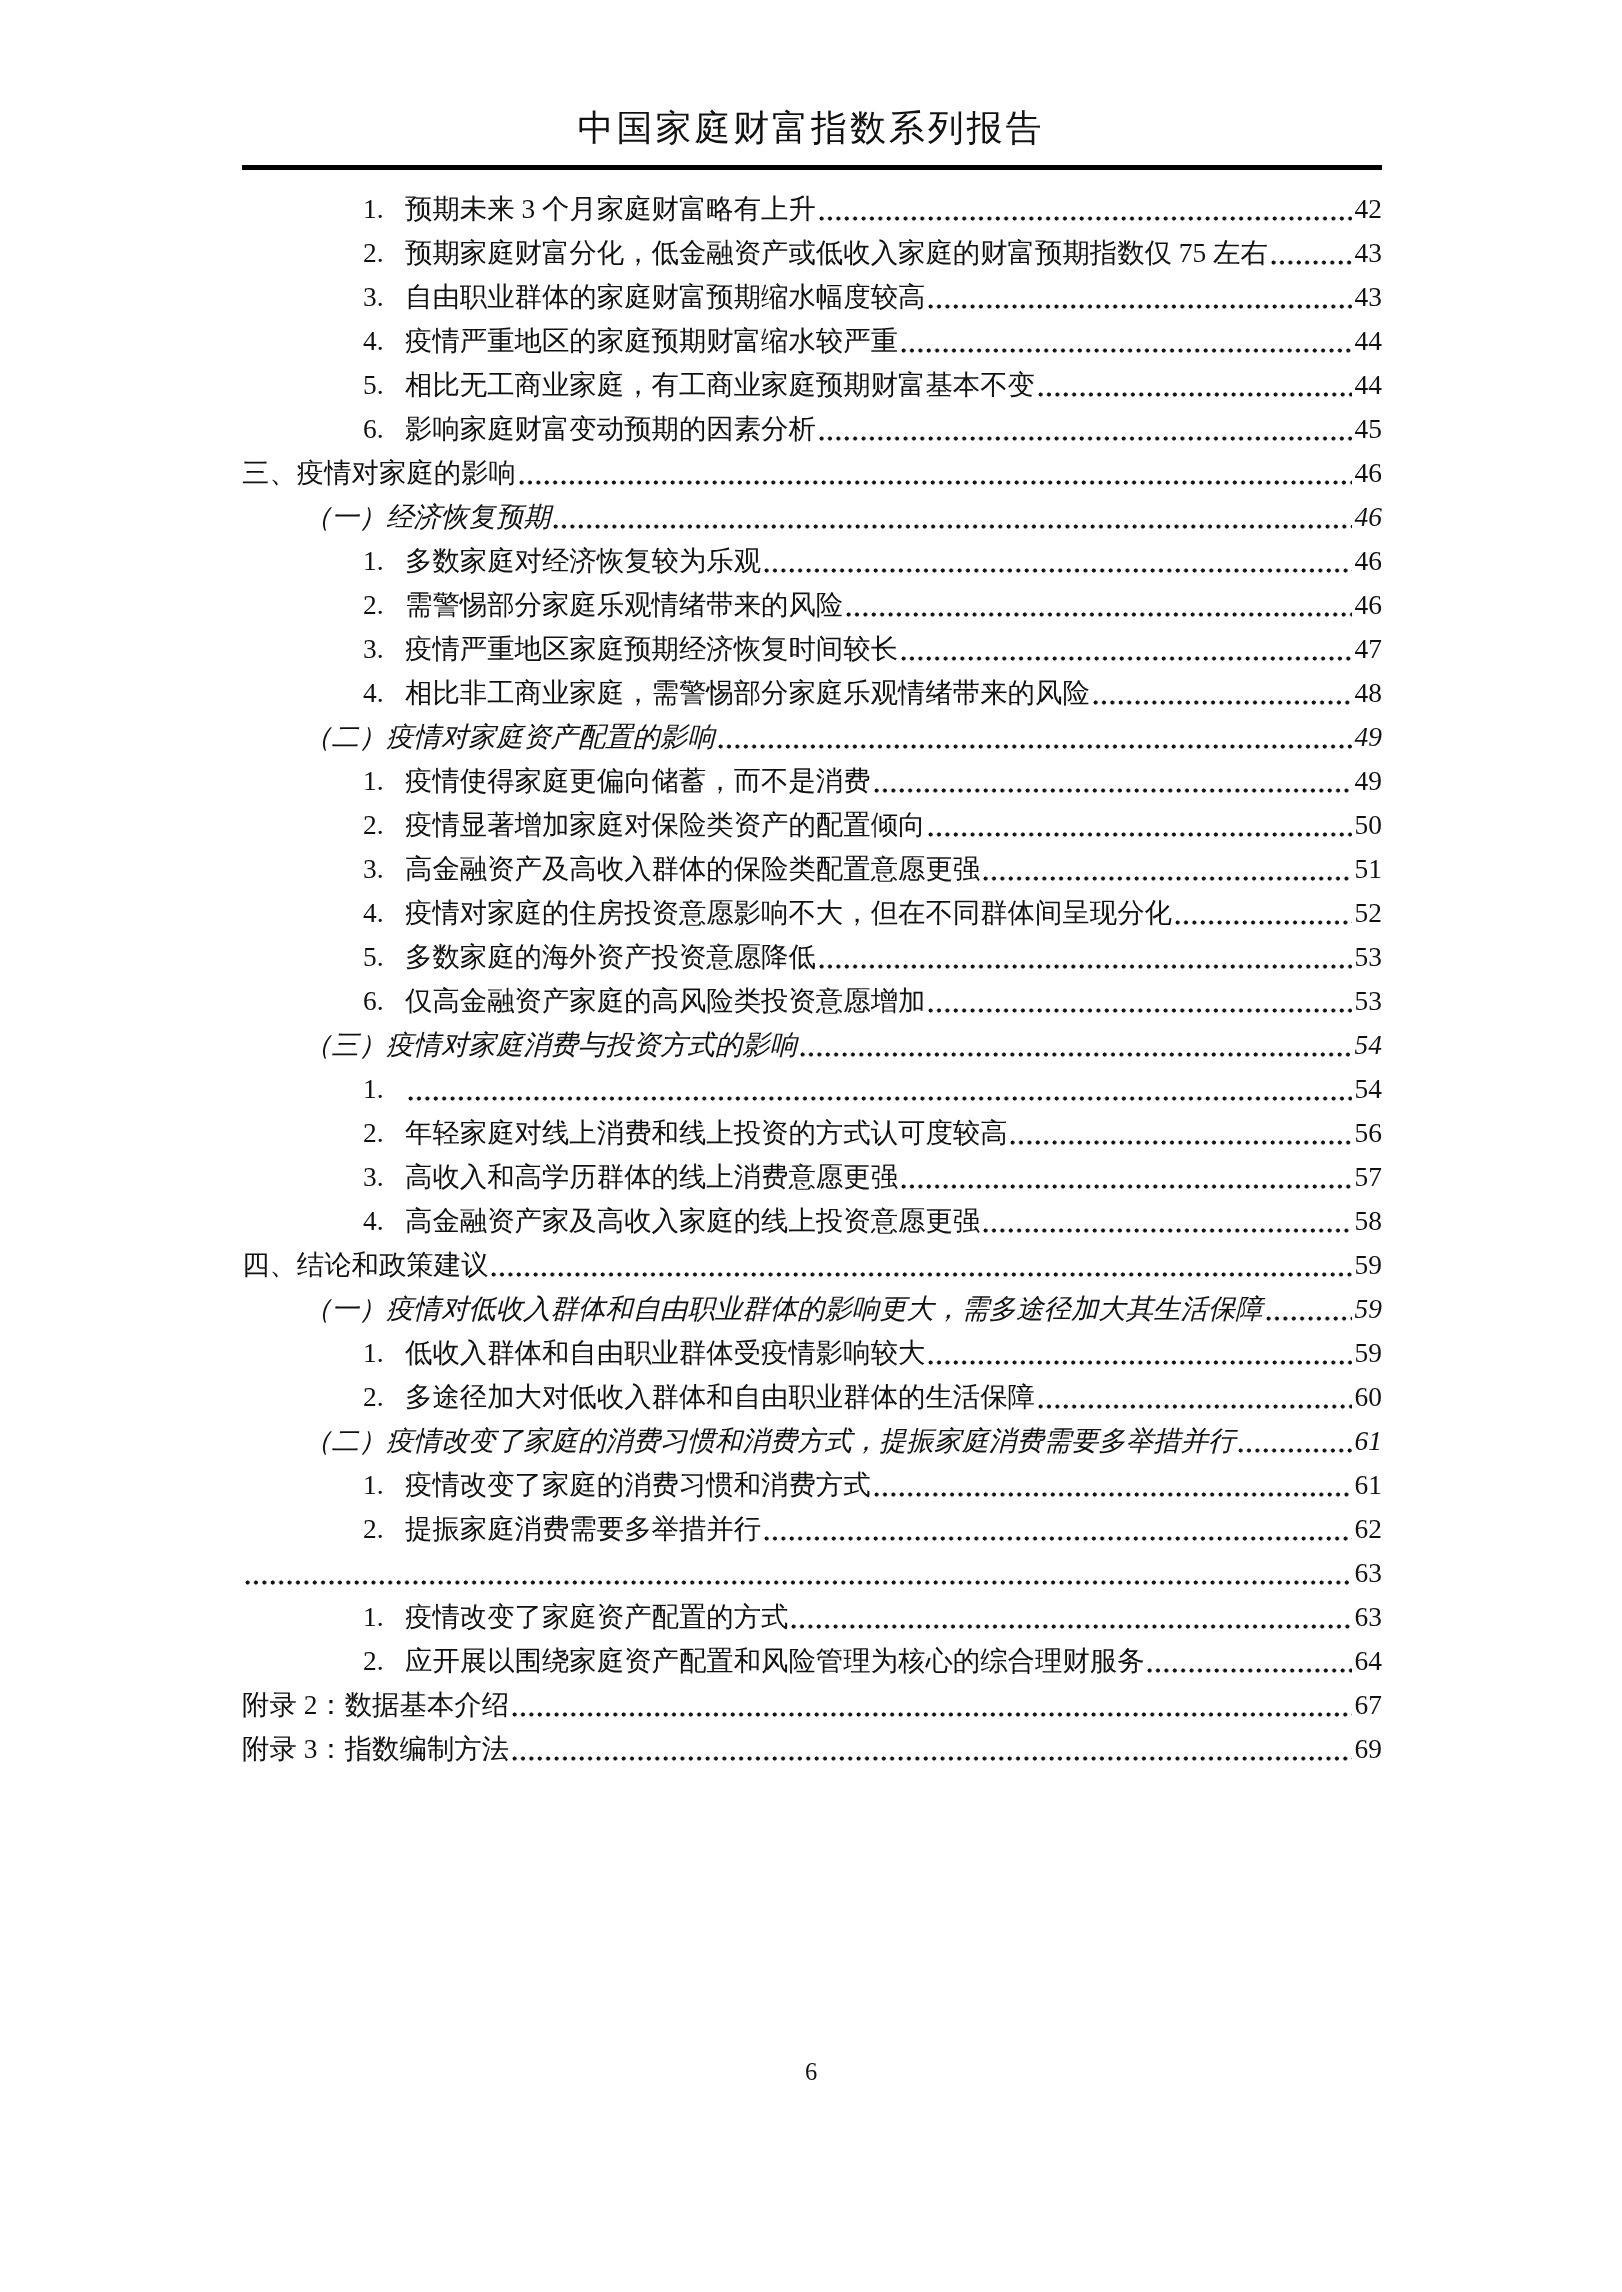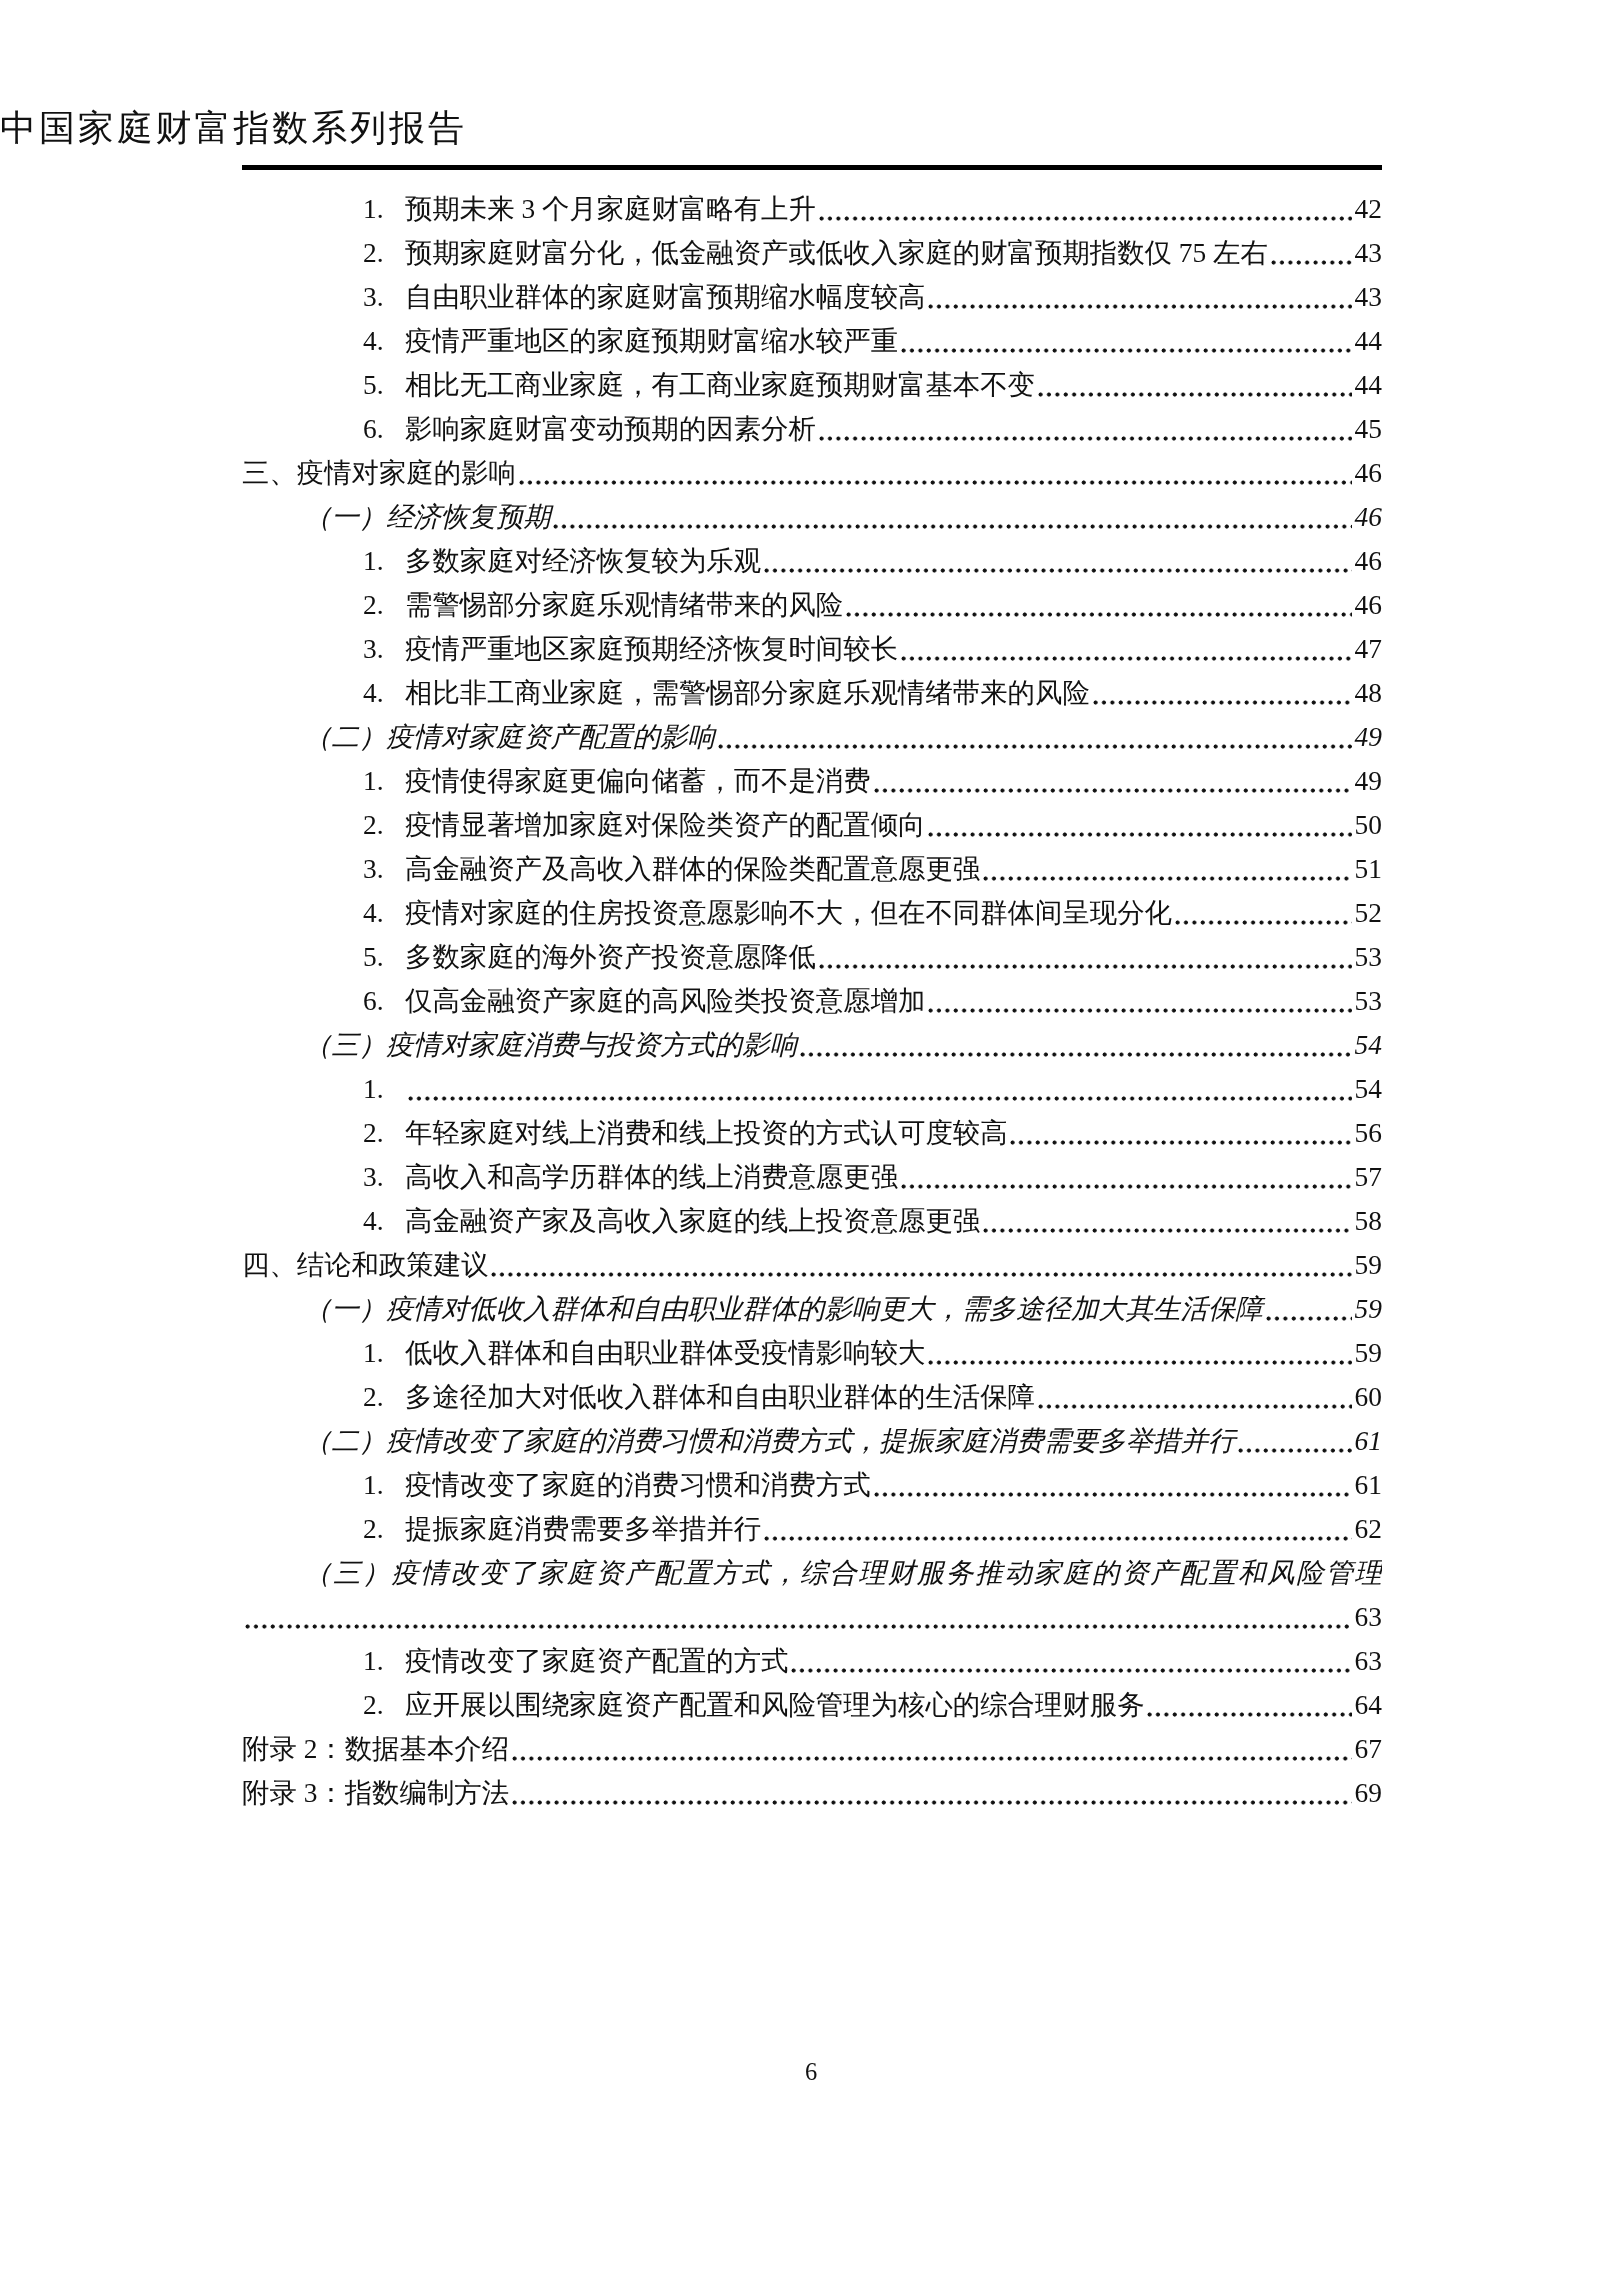--- a/index.html
+++ b/index.html
@@ -9,20 +9,21 @@
     position: relative;
     background: #ffffff;
     font-family: "Liberation Serif", "DejaVu Serif", serif;
     color: #111111;
   }
   .doc-header-title {
     position: absolute;
     top: 104px;
     left: 0;
     width: 100%;
+    text-align: center;
     font-size: 36px;
     letter-spacing: 2.9px;
     white-space: nowrap;
   }
   .header-rule {
     position: absolute;
     left: 242px;
     top: 165px;
     width: 1140px;
     height: 4.9px;
@@ -262,21 +263,20 @@
       <span class="txt">疫情改变了家庭的消费习惯和消费方式</span>
       <span class="leader"></span>
       <span class="pg">61</span>
     </div>
     <div class="row item">
       <span class="num">2.</span>
       <span class="txt">提振家庭消费需要多举措并行</span>
       <span class="leader"></span>
       <span class="pg">62</span>
     </div>
-    <div class="row section wrapline1"><span class="txt">（三）疫情改变了家庭资产配置方式，综合理财服务推动家庭的资产配置和风险管理</span></div>
     <div class="row wrapline2">
       <span class="leader"></span>
       <span class="pg">63</span>
     </div>
     <div class="row item">
       <span class="num">1.</span>
       <span class="txt">疫情改变了家庭资产配置的方式</span>
       <span class="leader"></span>
       <span class="pg">63</span>
     </div>

